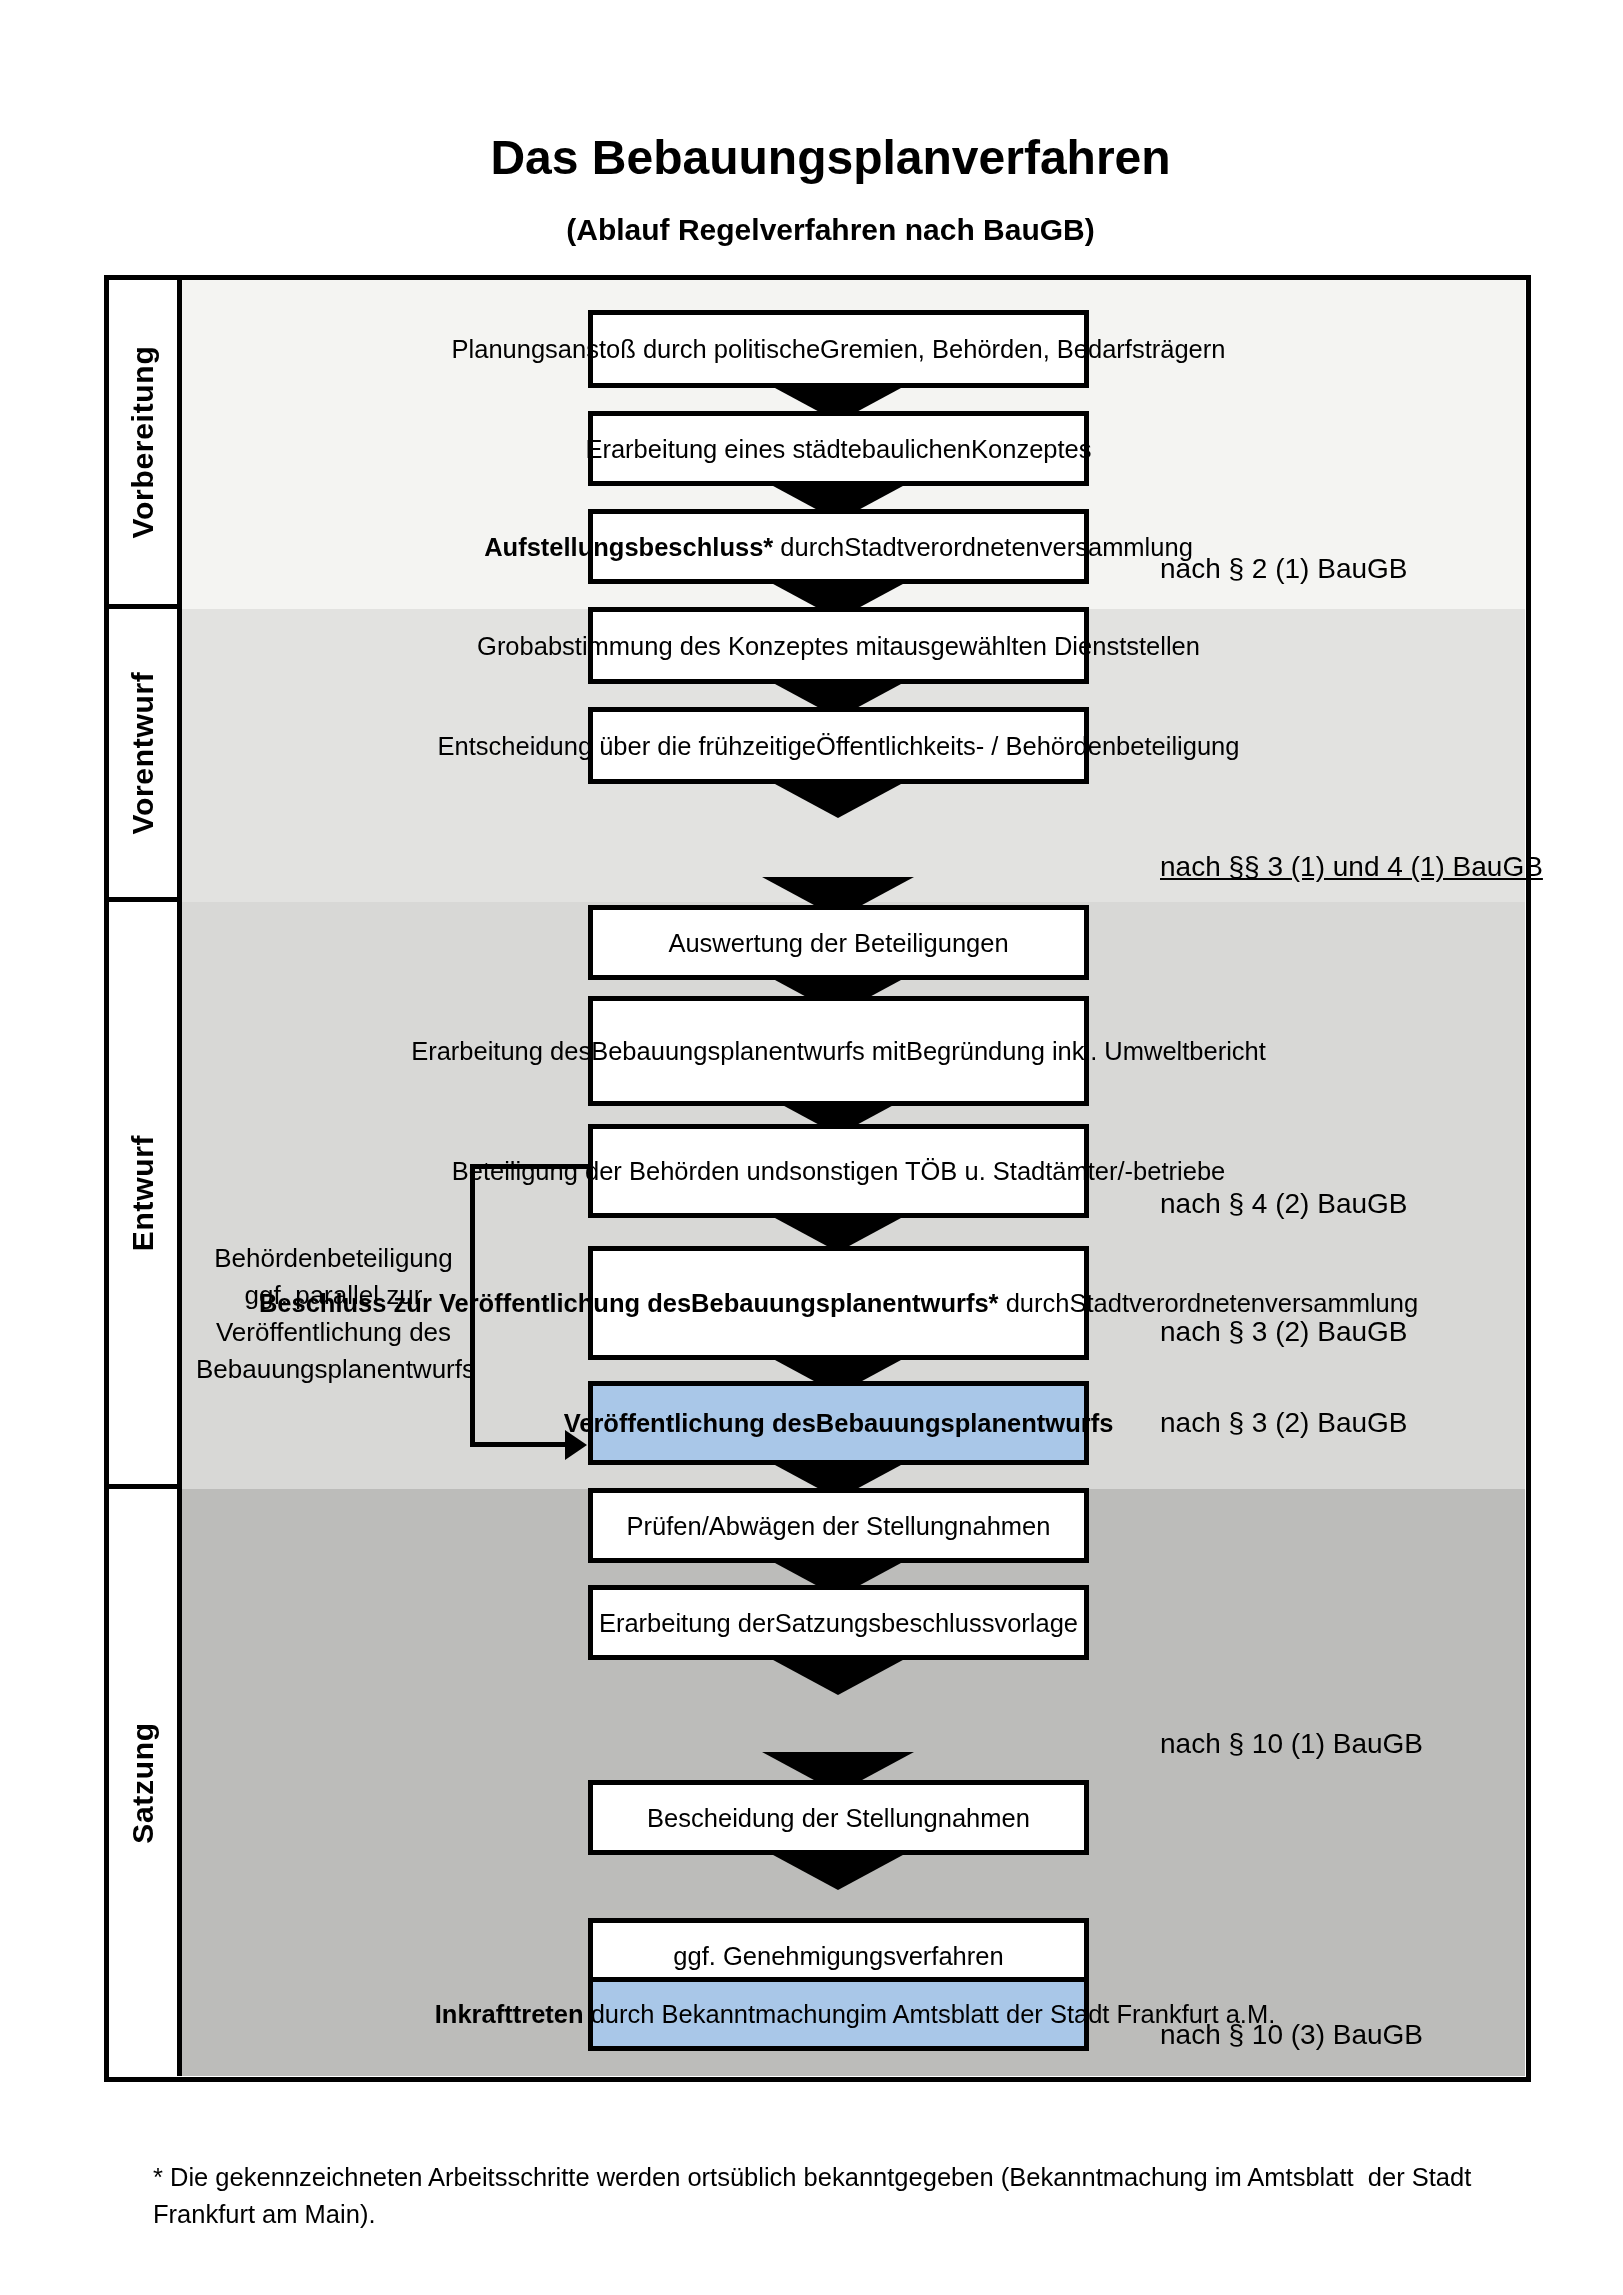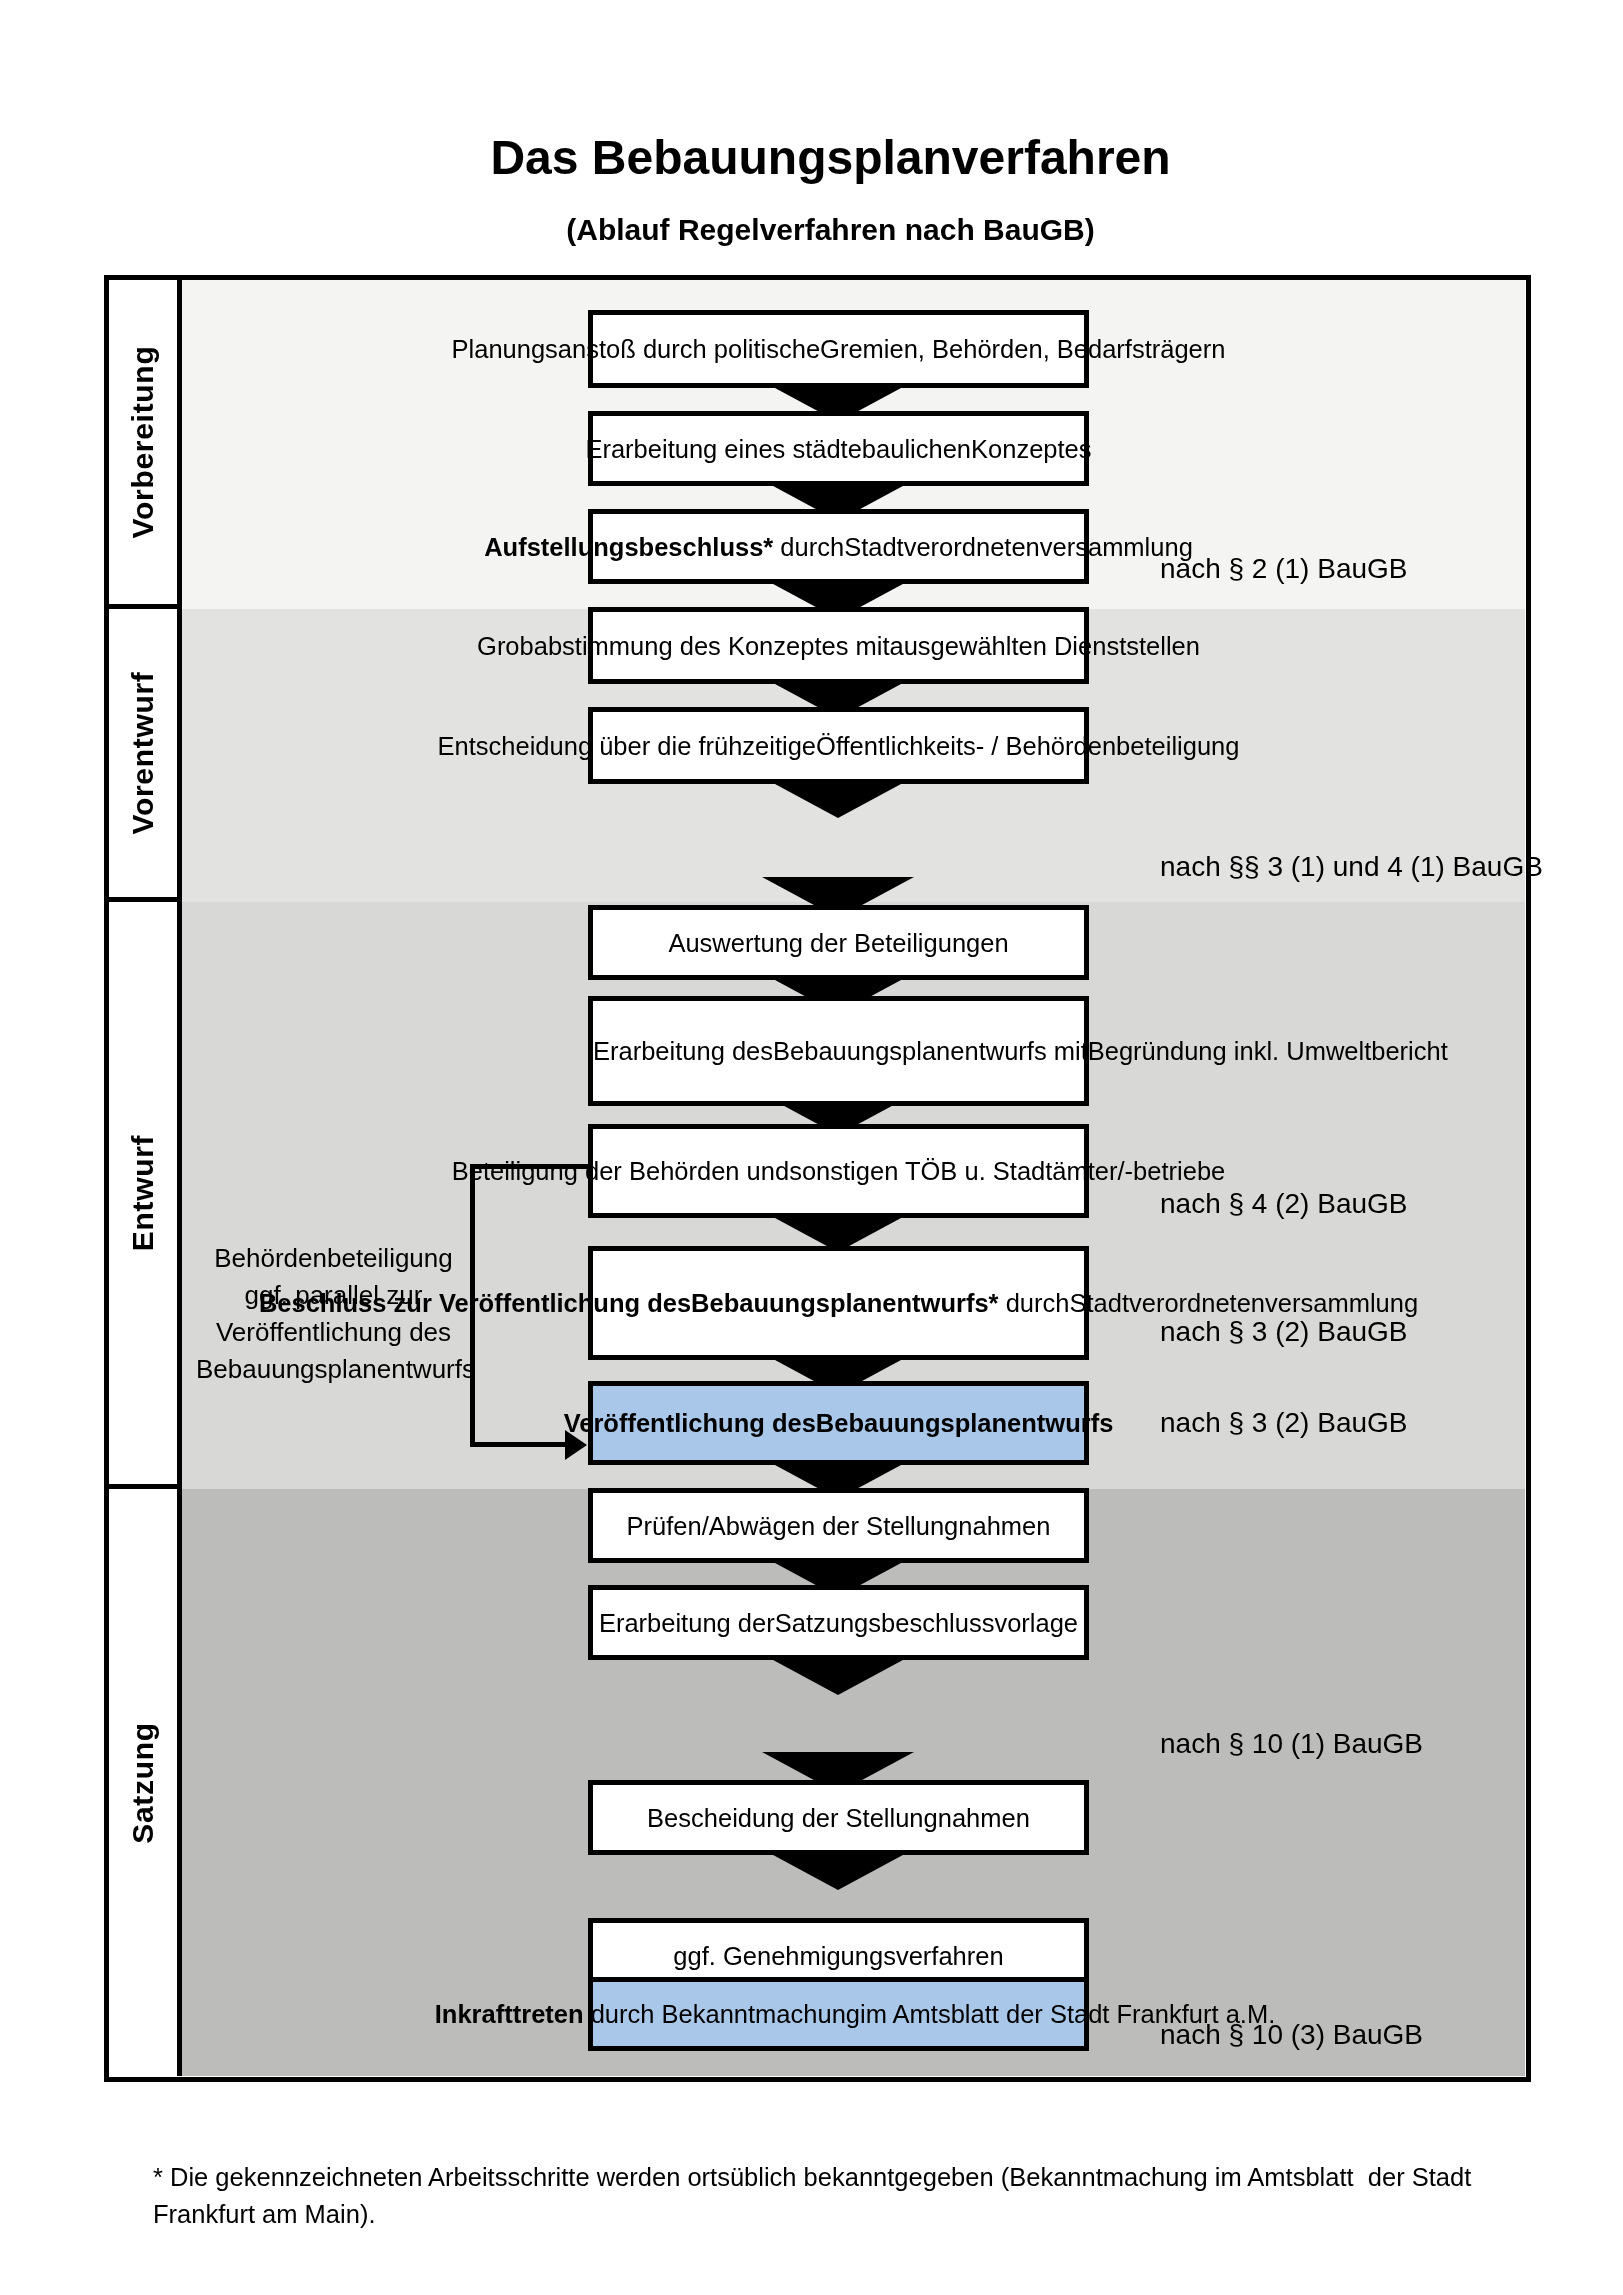--- a/index.html
+++ b/index.html
@@ -136,21 +136,21 @@
   <div class="box" style="top:707px; height:77px;">
     <div class="box-line"><span class="b"></span><span>Entscheidung über die frühzeitige</span></div>
     <div class="box-line"><span class="b"></span><span>Öffentlichkeits- / Behördenbeteiligung</span></div>
   </div>
 
 
   <div class="box" style="top:905px; height:75px;">
     <div class="box-line"><span class="b"></span><span>Auswertung der Beteiligungen</span></div>
   </div>
 
-  <div class="box" style="top:996px; height:110px;justify-content:space-between;">
+  <div class="box" style="top:996px; height:110px;">
     <div class="box-line"><span class="b"></span><span>Erarbeitung des</span></div>
     <div class="box-line"><span class="b"></span><span>Bebauungsplanentwurfs mit</span></div>
     <div class="box-line"><span class="b"></span><span>Begründung inkl. Umweltbericht</span></div>
   </div>
 
   <div class="box" style="top:1124px; height:94px;">
     <div class="box-line"><span class="b"></span><span>Beteiligung der Behörden und</span></div>
     <div class="box-line"><span class="b"></span><span>sonstigen TÖB u. Stadtämter/-betriebe</span></div>
   </div>
 
@@ -182,21 +182,21 @@
   <div class="box" style="top:1918px; height:75px;">
     <div class="box-line"><span class="b"></span><span>ggf. Genehmigungsverfahren</span></div>
   </div>
 
   <div class="box highlight" style="top:1977px; height:74px;padding-left:33px;">
     <div class="box-line"><span class="b">Inkrafttreten</span><span> durch Bekanntmachung</span></div>
     <div class="box-line"><span class="b"></span><span>im Amtsblatt der Stadt Frankfurt a.M.</span></div>
   </div>
 
   <div class="lawref" style="top:553px;">nach § 2 (1) BauGB</div>
-  <div class="lawref" style="top:851px;">nach §§ 3 (1) und 4 (1) BauGB</div>
+  <div class="lawref" style="top:851px;text-decoration:underline;">nach §§ 3 (1) und 4 (1) BauGB</div>
   <div class="lawref" style="top:1188px;">nach § 4 (2) BauGB</div>
   <div class="lawref" style="top:1316px;">nach § 3 (2) BauGB</div>
   <div class="lawref" style="top:1407px;">nach § 3 (2) BauGB</div>
   <div class="lawref" style="top:1728px;">nach § 10 (1) BauGB</div>
   <div class="lawref" style="top:2019px;">nach § 10 (3) BauGB</div>
 
   <div class="side-note">Behördenbeteiligung
 ggf. parallel zur
 Veröffentlichung des
 Bebauungsplanentwurfs</div>

